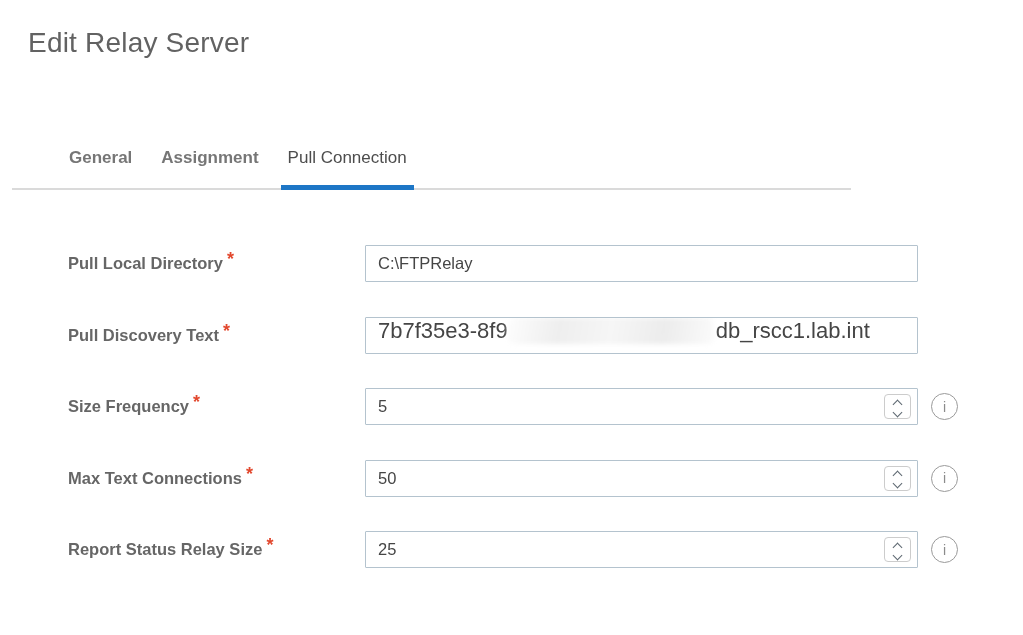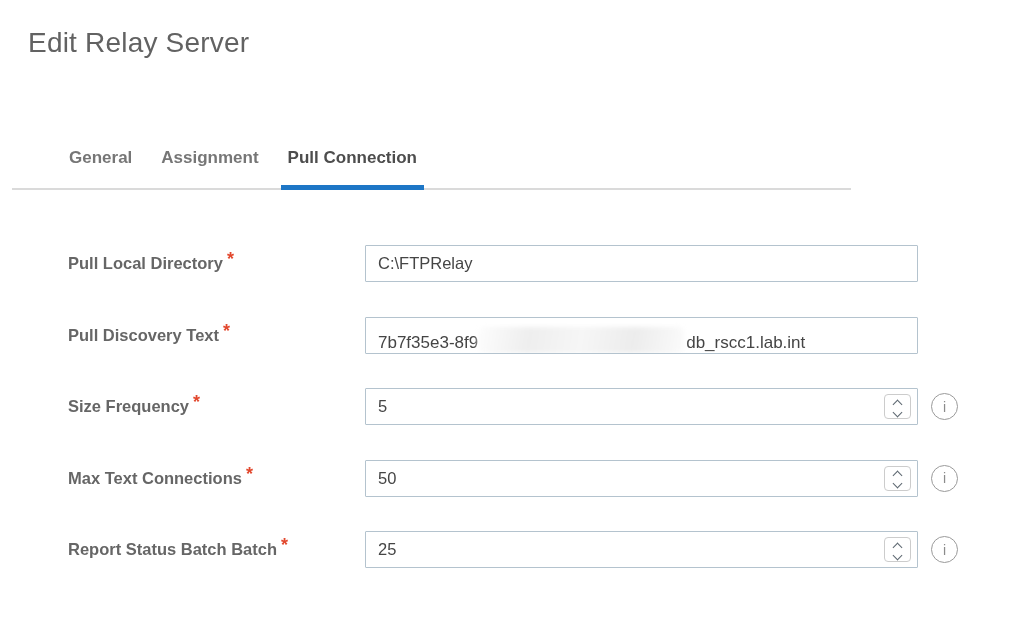--- a/index.html
+++ b/index.html
@@ -34,21 +34,21 @@
     font-size: 17px;
     color: #767676;
     border-bottom: 5px solid transparent;
     margin-bottom: -2px;
     cursor: pointer;
     white-space: nowrap;
     font-weight: bold;
   }
   .tab.active {
     color: #4d4d4d;
-    font-weight: 700;
+    font-weight: 400;
     border-bottom-color: #1d76c6;
   }
 
   
   .form { margin: 55px 0 0 68px; }
   .row {
     display: flex;
     align-items: center;
     height: 37px;
     margin-bottom: 34.5px;
@@ -78,25 +78,25 @@
     font-size: 16.5px;
     color: #454545;
     padding: 0 28px 0 12px;
     outline: none;
   }
   .fake-input {
     width: 553px; height: 37px;
     border: 1px solid #b4c3ce;
     border-radius: 1px;
     background: #ffffff;
-    font-size: 17px;
+    font-size: 22px;
     color: #454545;
     padding: 0 6px 0 12px;
     display: flex;
-    align-items: flex-end;
+    align-items: flex-start;
     white-space: nowrap;
     overflow: hidden;
   }
   .redacted-blob {
     display: inline-block;
     width: 206px; height: 26px;
     margin: 0 2px 0 0;
     border-radius: 6px;
     background: linear-gradient(100deg, #fdfdfd 0%, #eeeeee 25%, #f6f6f6 50%, #ececec 75%, #fbfbfb 100%);
     filter: blur(2.5px);
@@ -209,21 +209,21 @@
           </div>
         </div>
         <div class="info">
             <span>i</span>
           </div>
       </div>
     </div>
 
     <div class="row">
       <div class="field-label">
-        <span>Report Status Batch Batch</span><span class="req">*</span>
+        <span>Report Status Relay Size</span><span class="req">*</span>
       </div>
       <div class="control">
         <div class="input-wrap">
           <input class="text-input" type="text" value="25" style="">
           <div class="spinner">
             <span class="chv up"></span>
             <span class="chv down"></span>
           </div>
         </div>
         <div class="info">

